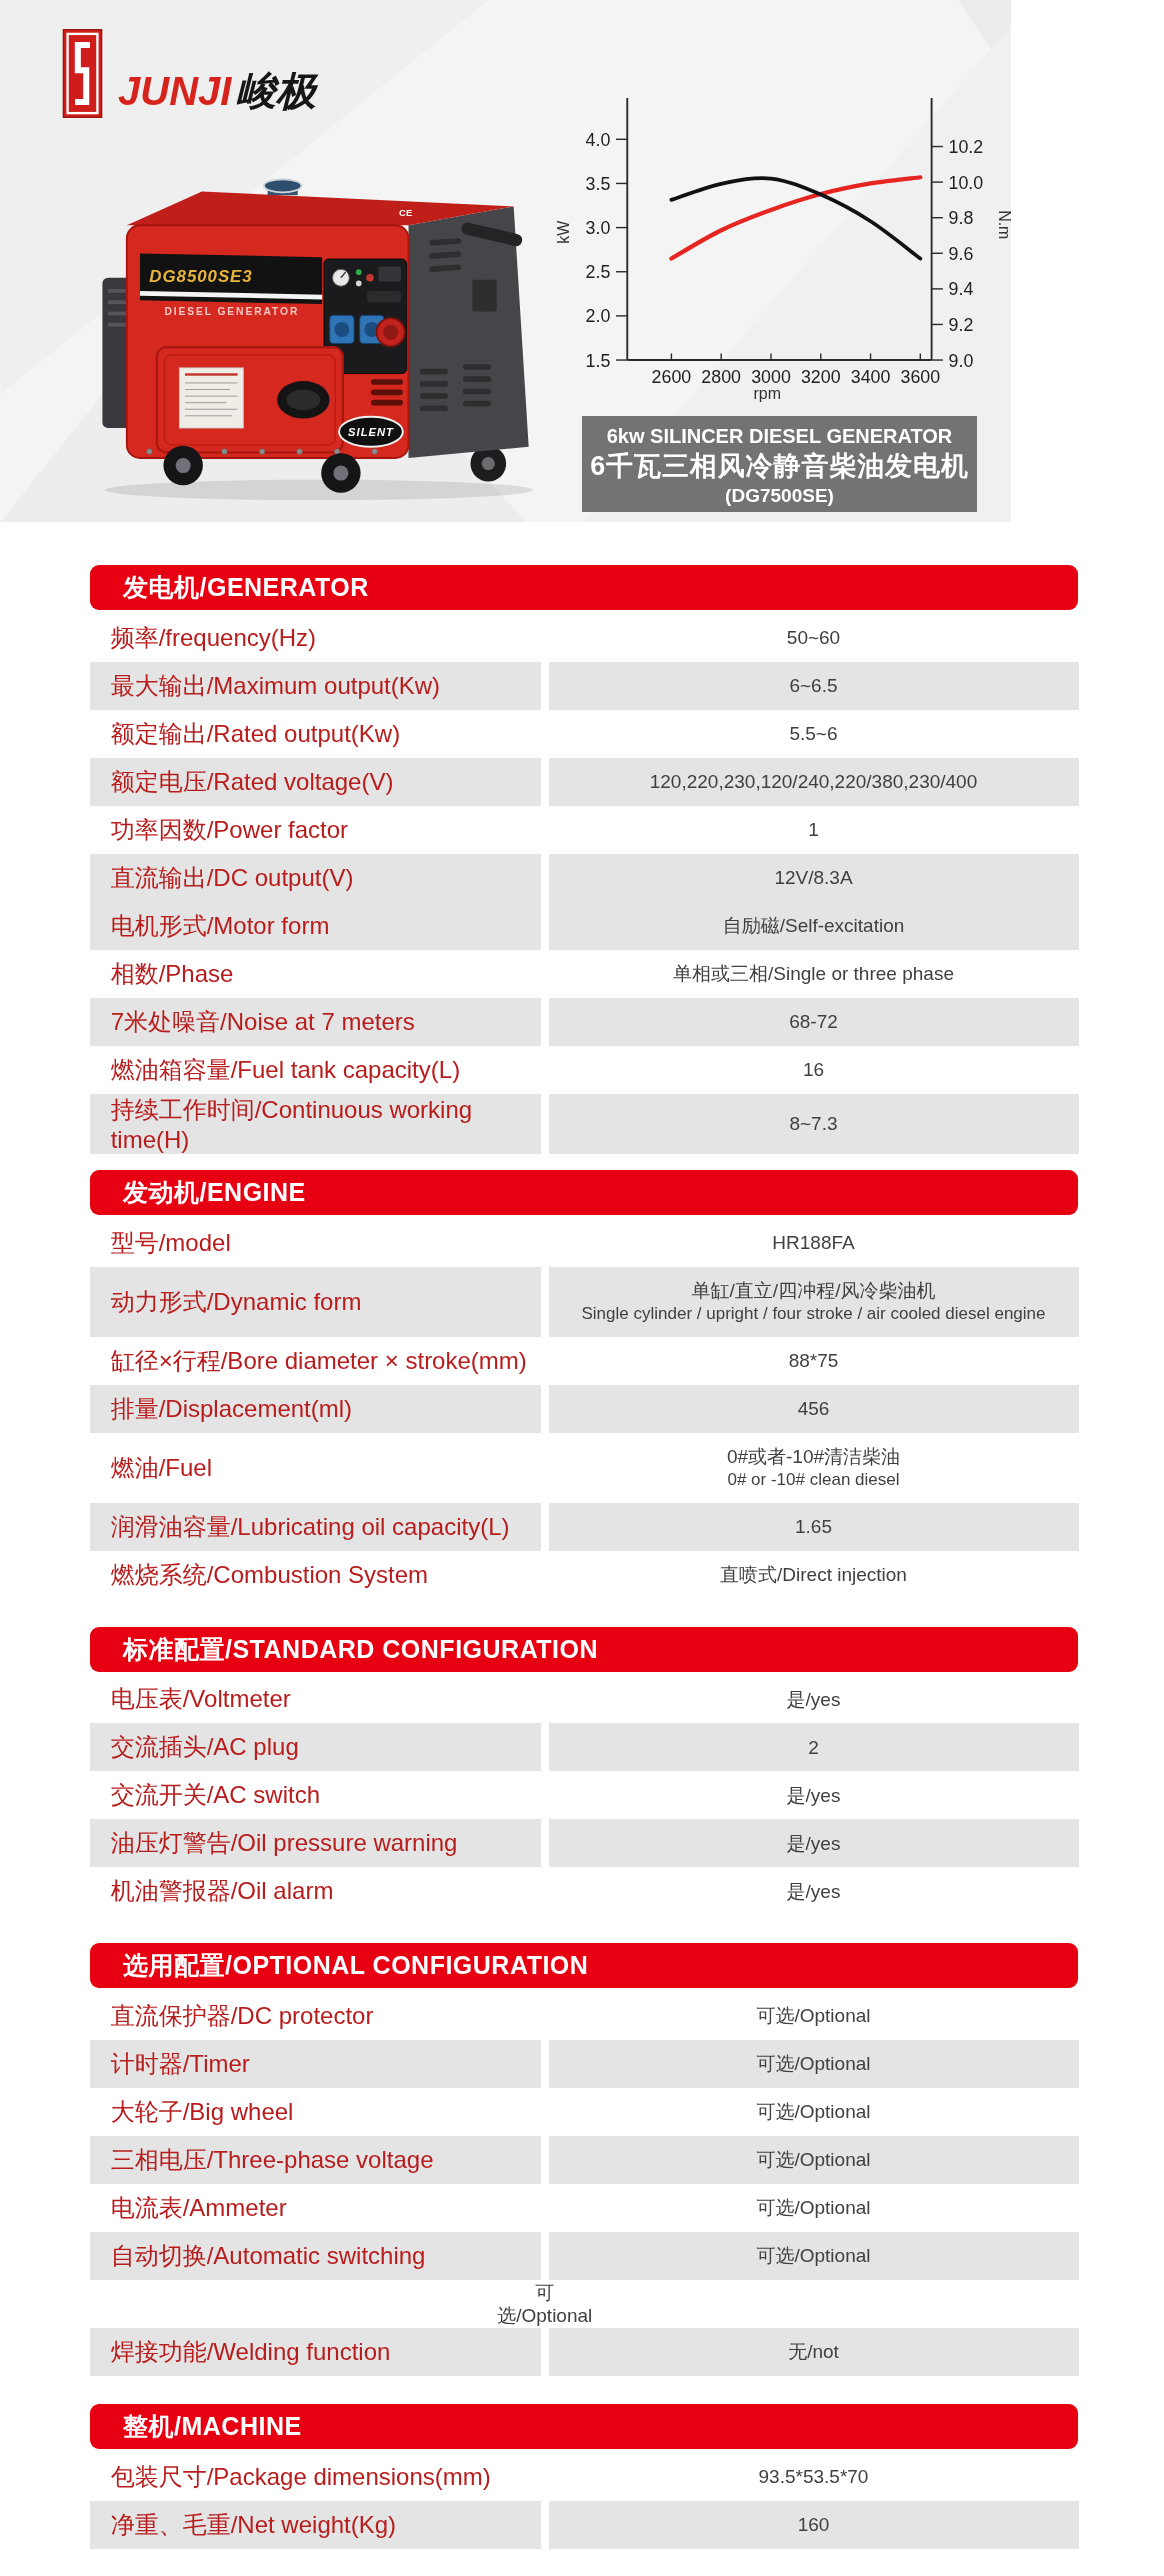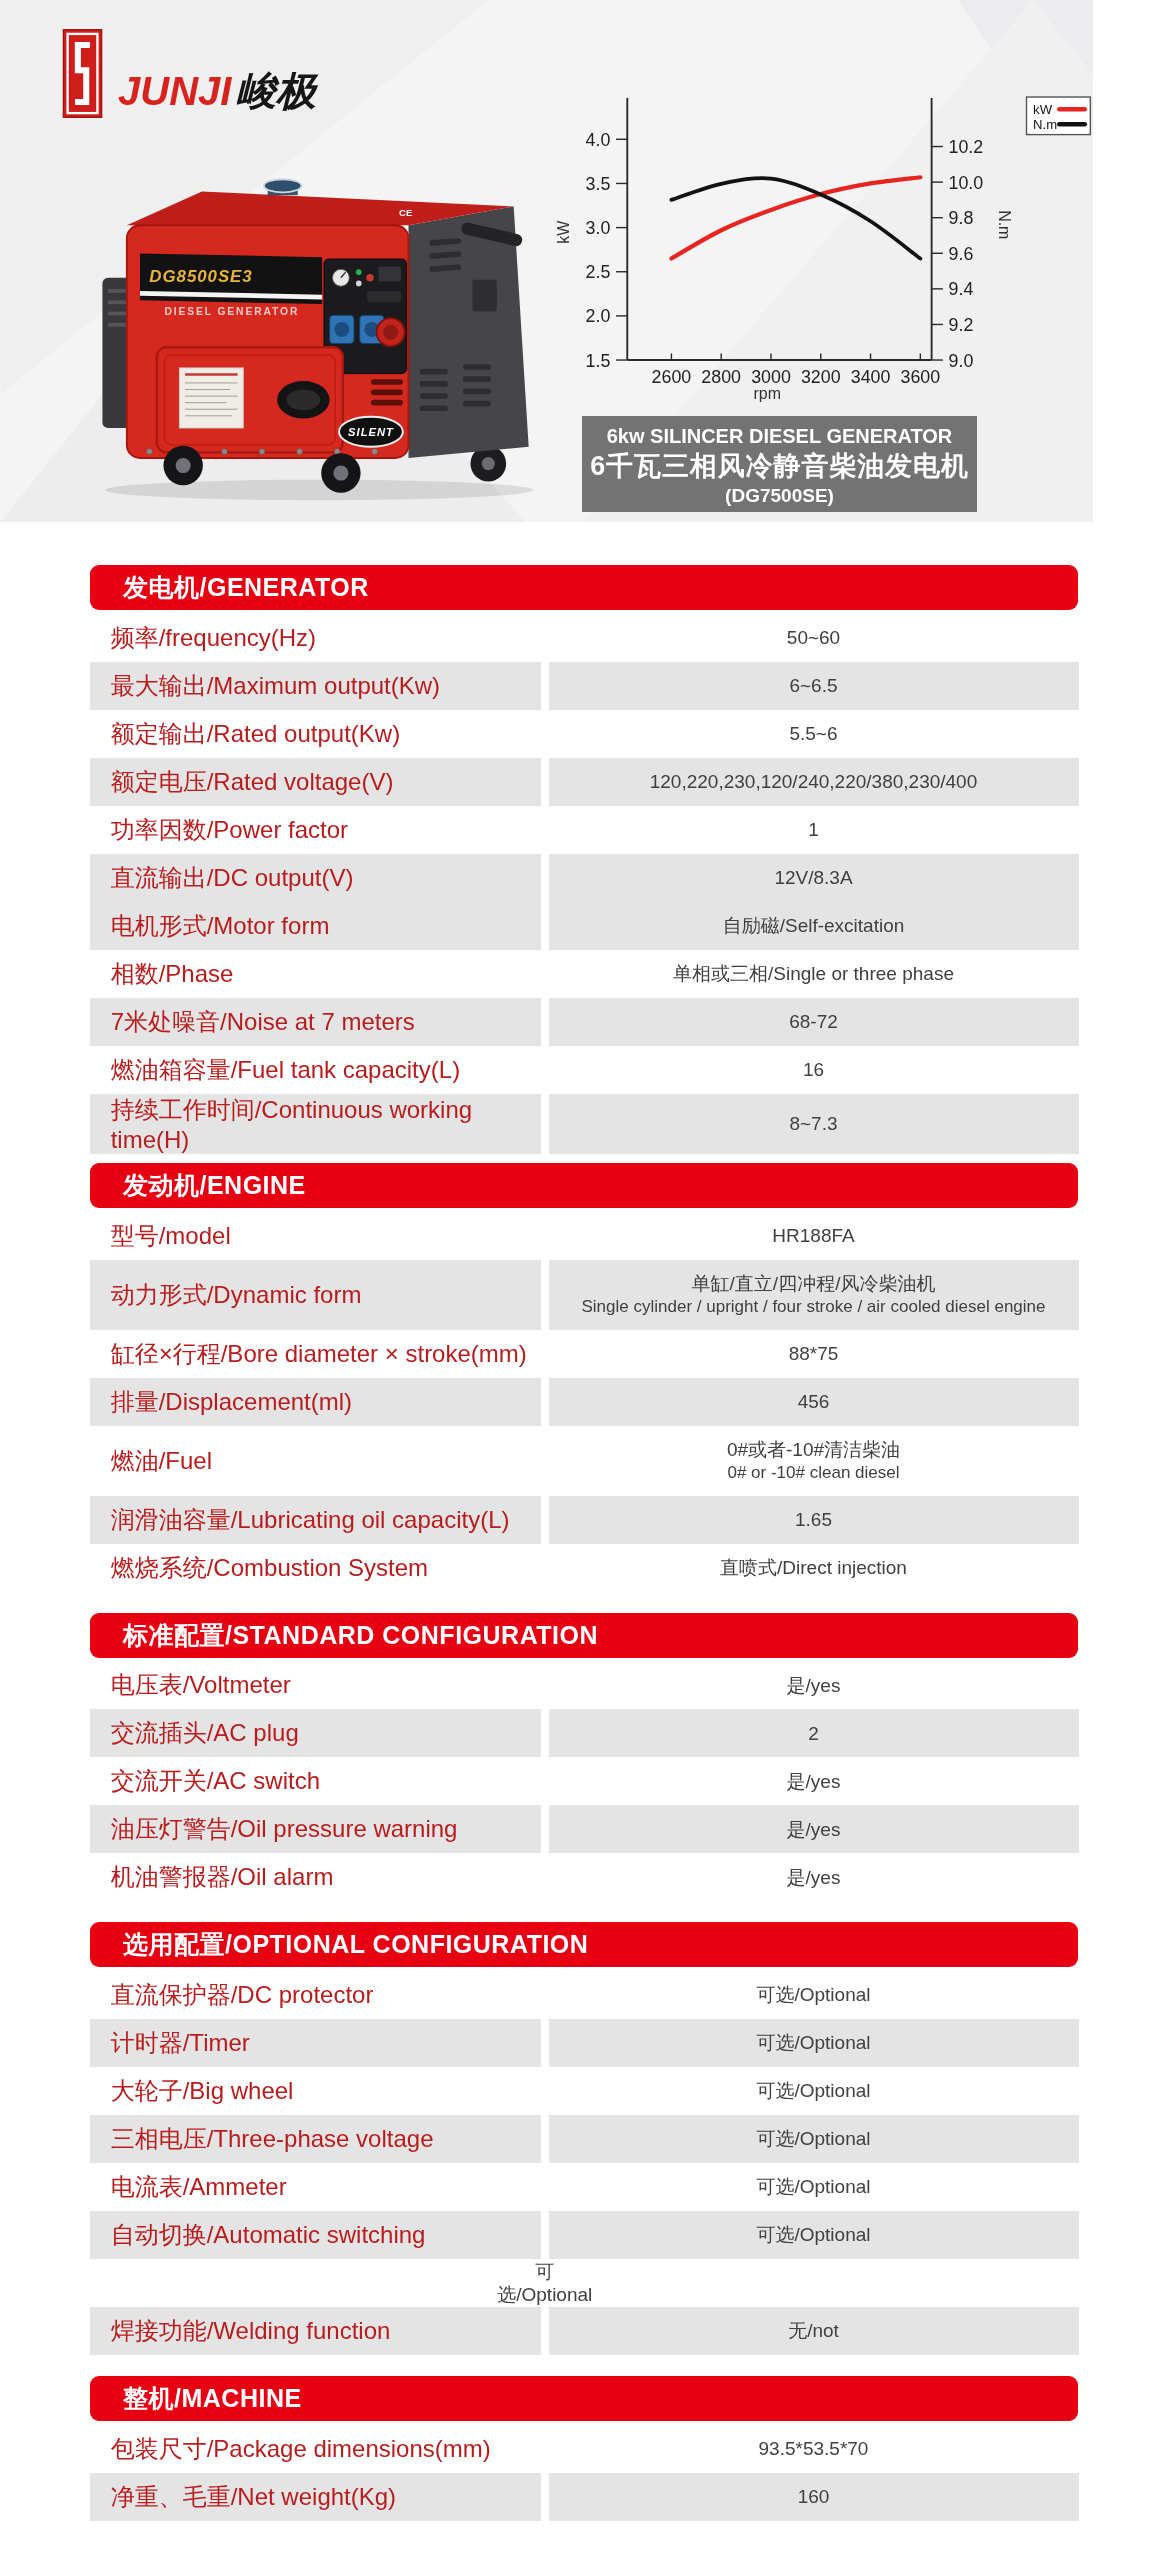--- a/index.html
+++ b/index.html
@@ -1,36 +1,36 @@
 <!DOCTYPE html>
 <html style="font-size:15px"><head>
 <meta charset="utf-8">
 <style>
   html,body{margin:0;padding:0;background:#fff;}
   body{font-family:"Liberation Sans",sans-serif;-webkit-font-smoothing:antialiased;}
   .page{position:relative;width:1165px;height:2576px;background:#fff;overflow:hidden;}
 
   
-  .hero{position:absolute;left:0;top:0;width:1093px;height:522px;background:#f4f4f5;overflow:hidden;}
+  .hero{position:absolute;left:0;top:0;width:1011px;height:522px;background:#f4f4f5;overflow:hidden;}
   .hero-bg{position:absolute;left:0;top:0;}
   .logo{position:absolute;left:62px;top:28px;width:489px;height:103px;}
   .logo-emblem{position:absolute;left:0;top:0;}
   .logo-text{position:absolute;left:56px;top:36px;white-space:nowrap;font-weight:bold;font-style:italic;font-size:40px;letter-spacing:0;}
   .logo-en{color:#d6231d;}
   .logo-cn{color:#161616;margin-left:4.7px;}
   .product-illustration{position:absolute;left:89px;top:167px;}
   .perf-chart{position:absolute;left:554px;top:80px;}
   .banner{position:absolute;left:582px;top:416px;width:395px;height:96px;background:#737373;color:#fff;text-align:center;font-weight:bold;}
   .banner-line1{font-size:20px;line-height:25px;margin-top:7.5px;}
   .banner-line2{font-size:27px;line-height:35px;letter-spacing:0.9px;}
   .banner-line3{font-size:19px;line-height:23.5px;}
 
   
   .spec{position:absolute;left:90px;top:565px;width:988px;}
-  .spec-section{margin-top:21px;}
+  .spec-section{margin-top:28px;}
   .spec-section:first-child{margin-top:0;}
   .section-header{margin:0 0 3.8px 0;height:45px;line-height:45px;background:#e60012;color:#fff;font-size:25px;font-weight:bold;padding-left:33px;letter-spacing:0.5px;border-radius:9px;}
   .spec-row{display:grid;grid-template-columns:451px 7.5px 530px;height:48px;}
   .spec-row.tall{height:70px;}
   .cell{display:flex;align-items:center;}
   .cell.label{padding-left:20.7px;font-size:24px;color:#b91c1c;}
   .cell.value{flex-direction:column;justify-content:center;text-align:center;font-size:19px;color:#404040;}
   .spec-row.gray .cell{background:#e4e4e4;}
   .v1{line-height:23.5px;}
   .v2{line-height:21.6px;font-size:17px;}

